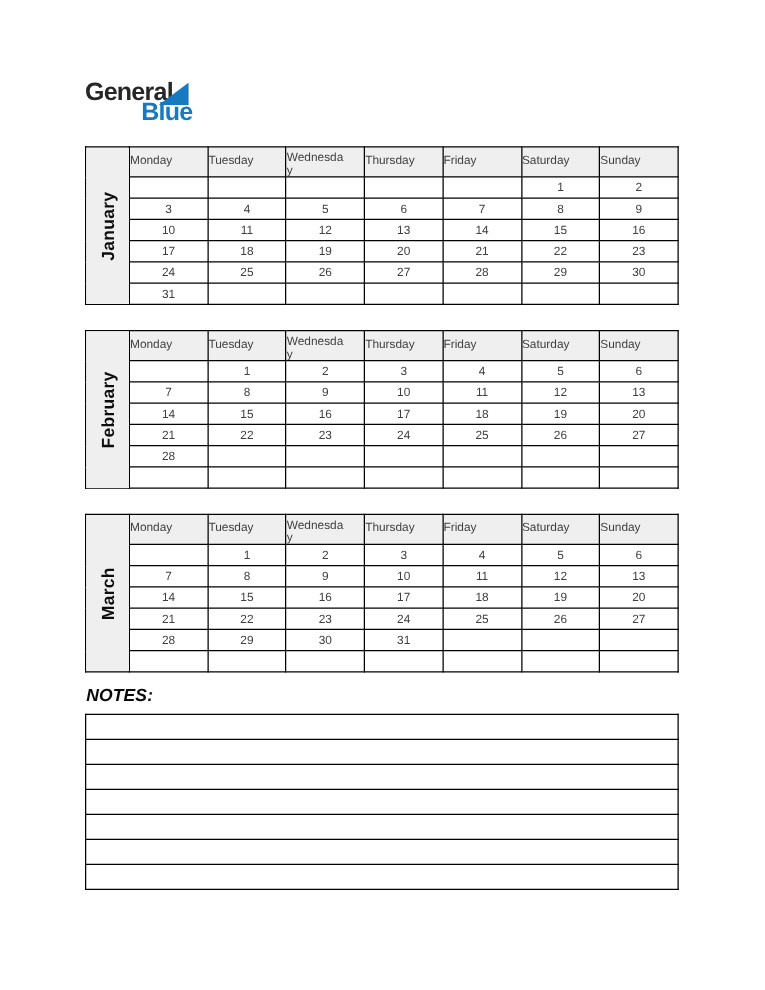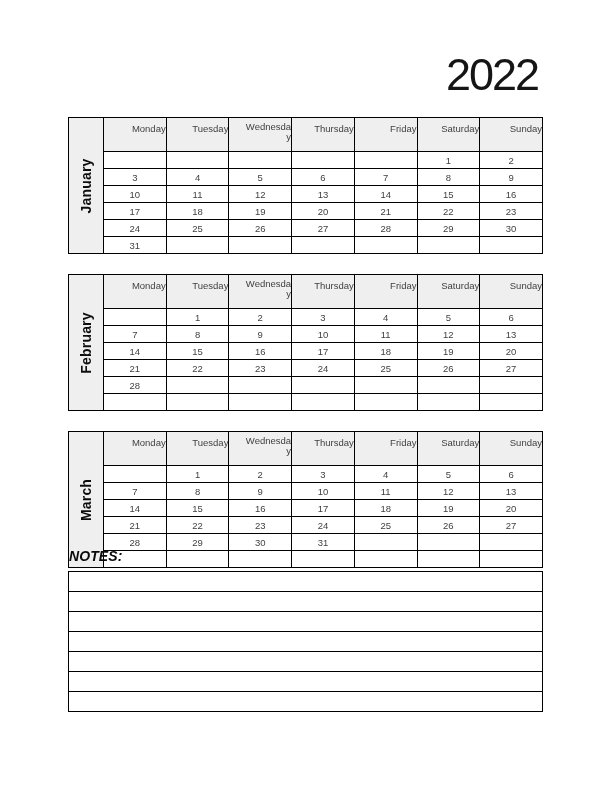--- a/index.html
+++ b/index.html
@@ -40,22 +40,22 @@
   table.month td, table.month th { border:1px solid #000; }
   td.month-cell { width:35px; position:relative; }
   .month-label {
     position:absolute; left:50%; top:50%;
     transform:translate(-50%,-50%) rotate(-90deg);
     font-size:14px; font-weight:bold; color:#0d0d0d; white-space:nowrap;
     letter-spacing:0.2px;
   }
   th.day-head { height:20px; padding:0; vertical-align:top; font-weight:normal; }
   .day-head-clip {
-    height:33px; overflow:hidden; padding-top:4px;
-    text-align:right; line-height:10px;
+    height:23px; overflow:hidden; padding-top:4px;
+    text-align:left; line-height:10px;
   }
   .day-head-text {
     display:inline-block; max-width:46px;
     word-break:break-all;
     font-size:9.5px; color:#3f3f3f;
   }
   td.day-cell {
     height:17px; text-align:center; vertical-align:middle;
     font-size:9.5px; color:#3f3f3f; background:#ffffff;
   }
@@ -70,22 +70,28 @@
     position:absolute; left:68px; top:571px;
     width:475px; border-collapse:collapse; border:1.5px solid #000;
   }
   table.notes-table td { border:1px solid #000; height:20px; }
 </style>
 </head>
 <body>
 
 <div class="page">
 
-
-  <div class="year">2022</div>
+  <div class="logo">
+    <span class="logo-general">General</span>
+    <svg class="logo-triangle" viewBox="0 0 24 18" aria-hidden="true">
+      <polygon points="24,0 24,18 0,18" fill="#1779bf"></polygon>
+    </svg>
+    <span class="logo-blue" style="color: rgb(23, 121, 191);">Blue</span>
+  </div>
+
 
   <div class="months">
   <table class="month">
     <tbody>
       <tr>
         <td class="month-cell" rowspan="7" style="background: rgb(239, 239, 239);">
           <span class="month-label">January</span>
         </td>
       <th class="day-head" style="background: rgb(239, 239, 239);">
               <div class="day-head-clip"><span class="day-head-text">Monday</span></div>

